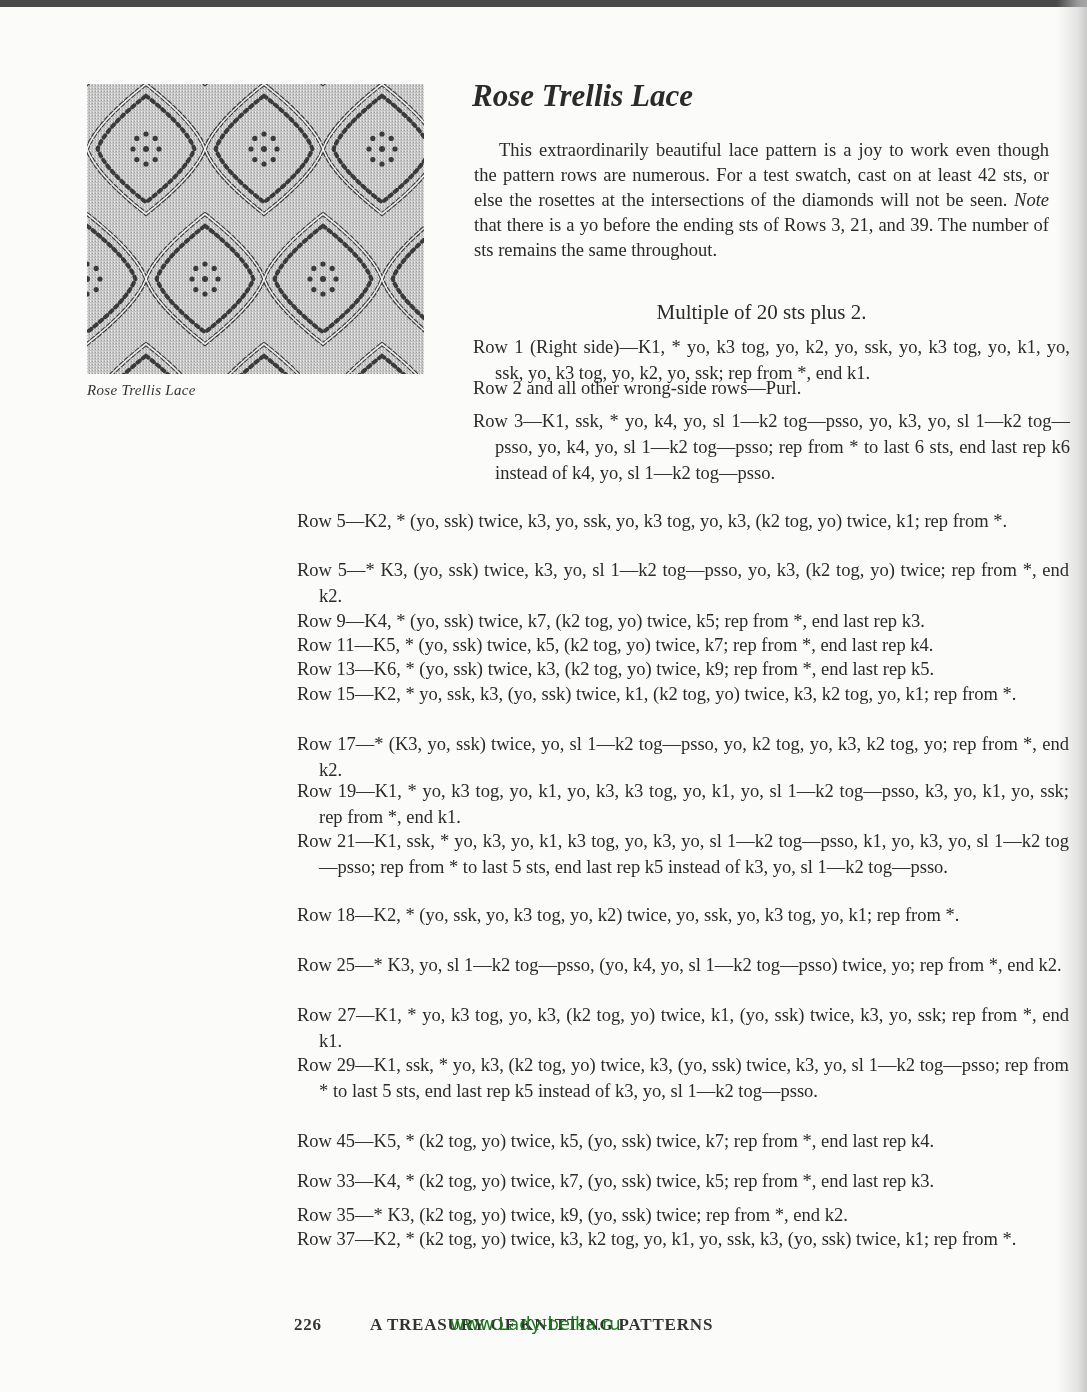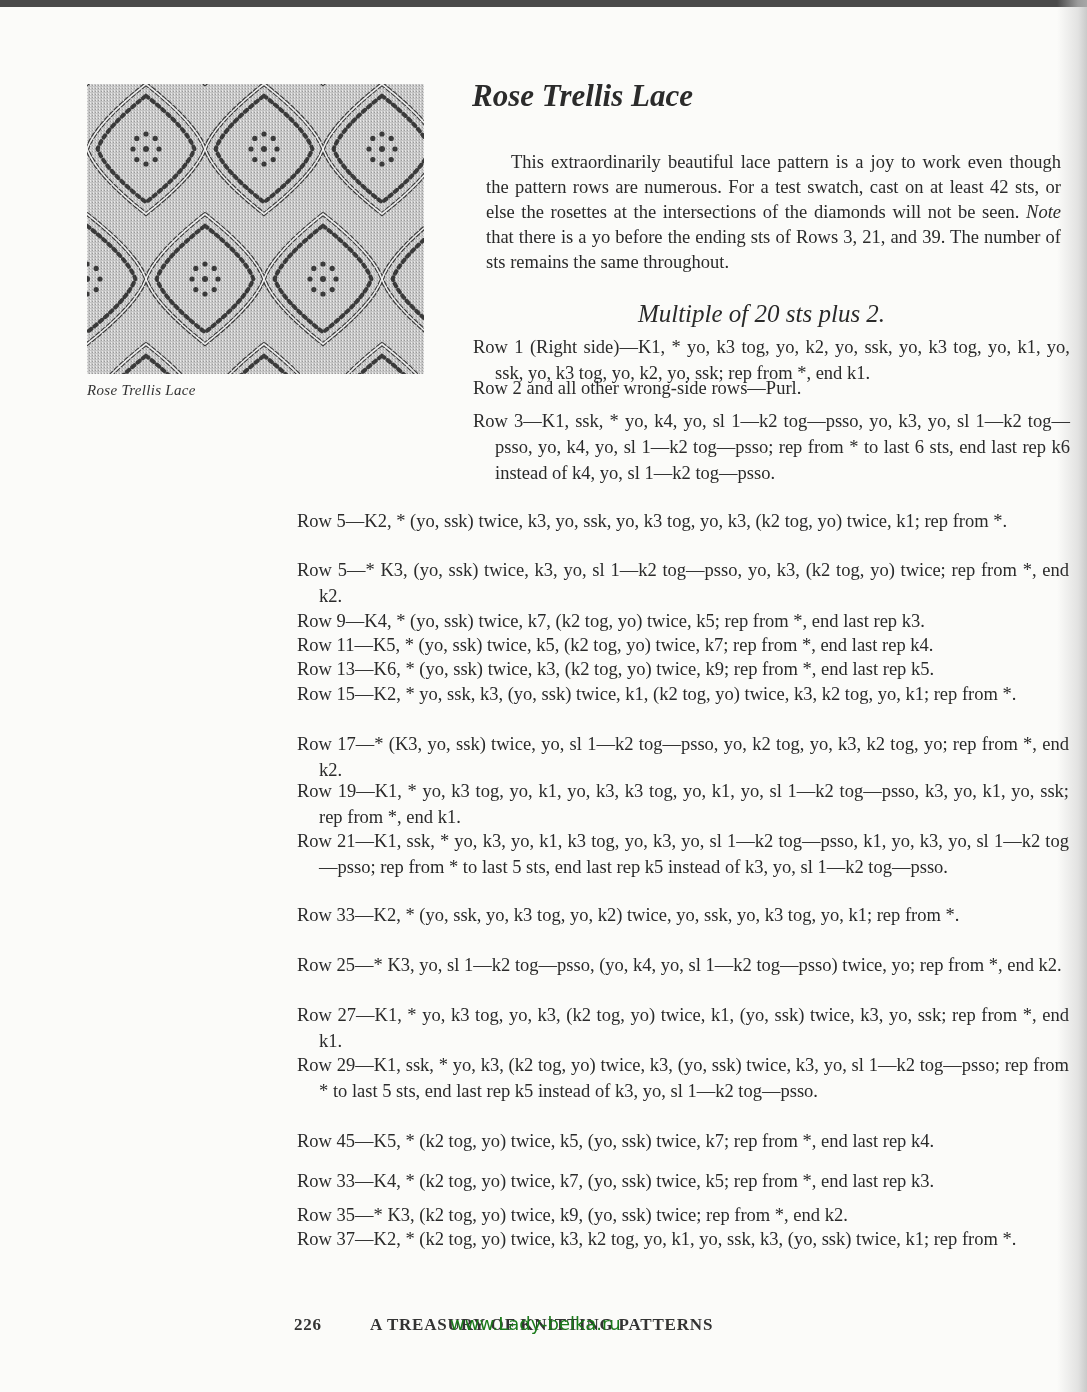--- a/index.html
+++ b/index.html
@@ -23,26 +23,25 @@
   .caption {
     position: absolute; left: 87px; top: 382px;
     font-style: italic; font-size: 15px; color: #333; letter-spacing: 0.3px;
   }
   .title {
     position: absolute; left: 472px; top: 78px;
     font-style: italic; font-weight: bold; font-size: 31px; color: #2b2b2b; margin: 0;
   }
   .intro {
     position: absolute; left: 474px; top: 138px; width: 575px;
-    font-size: 18.5px; line-height: 25px; text-align: justify; text-indent: 25px; margin: 12px;
+    font-size: 18.5px; line-height: 25px; text-align: justify; text-indent: 25px; margin: 0;
   }
   .multiple {
     position: absolute; left: 474px; top: 300px; width: 575px; text-align: center;
-    font-size: 25px;
-    font-style: italic;
+    font-size: 21px;
   }
   .rows { position: absolute; left: 0; top: 0; }
   .row {
     position: absolute; font-size: 18.5px; line-height: 26px;
     text-align: justify; padding-left: 22px; text-indent: -22px; margin: 0;
   }
   .row.narrow { left: 473px; width: 575px; }
   .row.wide { left: 297px; width: 750px; }
   .footer {
     position: absolute; left: 294px; top: 1307px; width: 480px;
@@ -332,21 +331,21 @@
   <p class="row narrow" style="top:408px">Row 3—K1, ssk, * yo, k4, yo, sl 1—k2 tog—psso, yo, k3, yo, sl 1—k2 tog—psso, yo, k4, yo, sl 1—k2 tog—psso; rep from * to last 6 sts, end last rep k6 instead of k4, yo, sl 1—k2 tog—psso.</p>
   <p class="row wide" style="top:508px">Row 5—K2, * (yo, ssk) twice, k3, yo, ssk, yo, k3 tog, yo, k3, (k2 tog, yo) twice, k1; rep from *.</p>
   <p class="row wide" style="top:557px">Row 5—* K3, (yo, ssk) twice, k3, yo, sl 1—k2 tog—psso, yo, k3, (k2 tog, yo) twice; rep from *, end k2.</p>
   <p class="row wide" style="top:608px">Row 9—K4, * (yo, ssk) twice, k7, (k2 tog, yo) twice, k5; rep from *, end last rep k3.</p>
   <p class="row wide" style="top:632px">Row 11—K5, * (yo, ssk) twice, k5, (k2 tog, yo) twice, k7; rep from *, end last rep k4.</p>
   <p class="row wide" style="top:656px">Row 13—K6, * (yo, ssk) twice, k3, (k2 tog, yo) twice, k9; rep from *, end last rep k5.</p>
   <p class="row wide" style="top:681px">Row 15—K2, * yo, ssk, k3, (yo, ssk) twice, k1, (k2 tog, yo) twice, k3, k2 tog, yo, k1; rep from *.</p>
   <p class="row wide" style="top:731px">Row 17—* (K3, yo, ssk) twice, yo, sl 1—k2 tog—psso, yo, k2 tog, yo, k3, k2 tog, yo; rep from *, end k2.</p>
   <p class="row wide" style="top:778px">Row 19—K1, * yo, k3 tog, yo, k1, yo, k3, k3 tog, yo, k1, yo, sl 1—k2 tog—psso, k3, yo, k1, yo, ssk; rep from *, end k1.</p>
   <p class="row wide" style="top:828px">Row 21—K1, ssk, * yo, k3, yo, k1, k3 tog, yo, k3, yo, sl 1—k2 tog—psso, k1, yo, k3, yo, sl 1—k2 tog—psso; rep from * to last 5 sts, end last rep k5 instead of k3, yo, sl 1—k2 tog—psso.</p>
-  <p class="row wide" style="top:902px">Row 33—K2, * (yo, ssk, yo, k3 tog, yo, k2) twice, yo, ssk, yo, k3 tog, yo, k1; rep from *.</p>
+  <p class="row wide" style="top:902px">Row 18—K2, * (yo, ssk, yo, k3 tog, yo, k2) twice, yo, ssk, yo, k3 tog, yo, k1; rep from *.</p>
   <p class="row wide" style="top:952px">Row 25—* K3, yo, sl 1—k2 tog—psso, (yo, k4, yo, sl 1—k2 tog—psso) twice, yo; rep from *, end k2.</p>
   <p class="row wide" style="top:1002px">Row 27—K1, * yo, k3 tog, yo, k3, (k2 tog, yo) twice, k1, (yo, ssk) twice, k3, yo, ssk; rep from *, end k1.</p>
   <p class="row wide" style="top:1052px">Row 29—K1, ssk, * yo, k3, (k2 tog, yo) twice, k3, (yo, ssk) twice, k3, yo, sl 1—k2 tog—psso; rep from * to last 5 sts, end last rep k5 instead of k3, yo, sl 1—k2 tog—psso.</p>
   <p class="row wide" style="top:1128px">Row 45—K5, * (k2 tog, yo) twice, k5, (yo, ssk) twice, k7; rep from *, end last rep k4.</p>
   <p class="row wide" style="top:1168px">Row 33—K4, * (k2 tog, yo) twice, k7, (yo, ssk) twice, k5; rep from *, end last rep k3.</p>
   <p class="row wide" style="top:1202px">Row 35—* K3, (k2 tog, yo) twice, k9, (yo, ssk) twice; rep from *, end k2.</p>
   <p class="row wide" style="top:1226px">Row 37—K2, * (k2 tog, yo) twice, k3, k2 tog, yo, k1, yo, ssk, k3, (yo, ssk) twice, k1; rep from *.</p>
 </div>
 
 <div class="footer">

